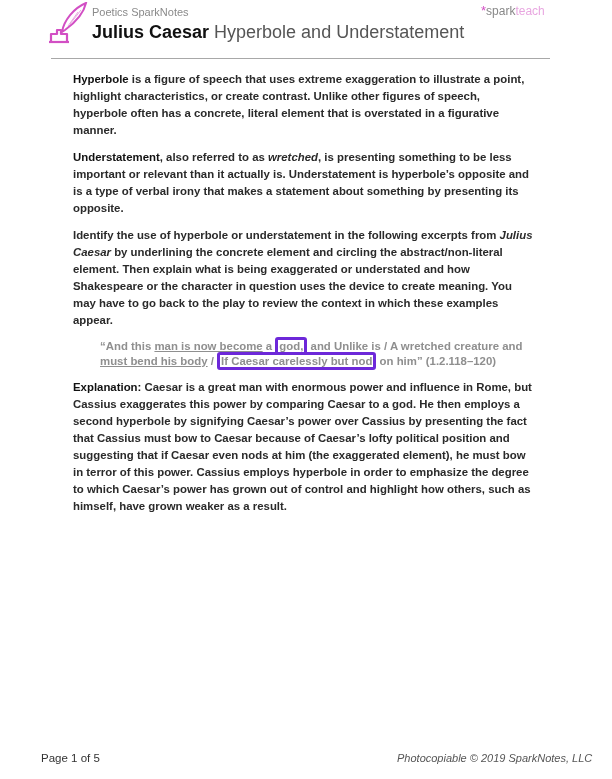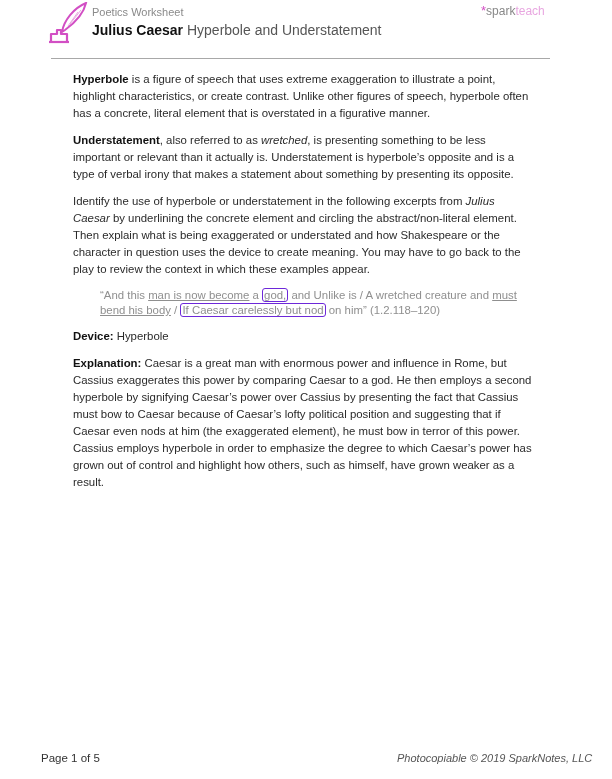--- a/index.html
+++ b/index.html
@@ -1,55 +1,54 @@
 <!DOCTYPE html>
 <html><head>
 <meta charset="utf-8">
 <style>
   html, body { margin: 0; padding: 0; background: #ffffff; }
   body { width: 612px; height: 779px; position: relative; overflow: hidden;
          font-family: "Liberation Sans", sans-serif; color: #231f20; }
   .logo { position: absolute; left: 48px; top: 2px; width: 40px; height: 44px; }
   .worksheet-label { position: absolute; left: 92px; top: 6px; font-size: 11px; color: #8a8a8a; }
-  .title { position: absolute; left: 92px; top: 22px; font-size: 14px; color: #555; white-space: nowrap; }
+  .title { position: absolute; left: 92px; top: 22px; font-size: 18px; color: #555; white-space: nowrap; }
   .title b { color: #111; font-weight: bold; }
   .brand { position: absolute; left: 481px; top: 3px; font-size: 12px; color: #888; white-space: nowrap; }
   .brand .star { color: #d24fc4; font-size: 13px; }
   .brand .teach { color: #e8a6e0; margin-top: 6px; }
   .rule { position: absolute; left: 51px; top: 58px; width: 499px; height: 1px; background: #a8a8a8; }
   .content { position: absolute; left: 73px; top: 71px; width: 460px; font-size: 11.4px; line-height: 17px; color: #2a2a2a; }
-  .content p { margin: 0 0 10px 0; }
+  .content p { margin: 0 0 10px 0; font-weight: bold; }
   .content b { color: #111; }
   .example-label { margin-bottom: 10px !important; }
   .quote { margin: 0 0 10px 27px !important; color: #8f8f8f; line-height: 15px; }
   .quote u { text-decoration: underline; text-decoration-color: #8f8f8f; }
-  .boxed { border: 1px solid #6d28d9; border-radius: 3px; padding: 0 1px; color: #8f8f8f; }
+  .boxed { border: 3px solid #6d28d9; border-radius: 3px; padding: 0 1px; color: #8f8f8f; }
   .footer-left { position: absolute; left: 41px; top: 752px; font-size: 11.5px; color: #333; text-align: right; }
   .footer-right { position: absolute; left: 397px; top: 752px; font-size: 11px; font-style: italic; color: #555; }
 </style>
 </head>
 <body>
 
 <div class="logo">
   <svg width="40" height="44" viewBox="0 0 40 44">
     <path d="M14 30 C16 18, 26 6, 38 1 C36 10, 28 20, 17 28 Z" fill="none" stroke="#d24fc4" stroke-width="2"></path>
     <path d="M20 24 L30 10 M22 22 L33 8" stroke="#e8a6e0" stroke-width="1"></path>
     <path d="M3 32 h6 v-4 h4 v4 h6 v8 h-16 z" fill="none" stroke="#d24fc4" stroke-width="2.2" stroke-linejoin="round"></path>
     <path d="M1 40 h20" stroke="#d24fc4" stroke-width="2.2"></path>
   </svg>
 </div>
 
-<div class="worksheet-label">Poetics Worksheet</div>
+<div class="worksheet-label">Poetics SparkNotes</div>
 <div class="title"><b>Julius Caesar</b><span> Hyperbole and Understatement</span></div>
 <div class="brand"><span class="star">*</span><span>spark</span><span class="teach">teach</span></div>
 <div class="rule"></div>
 
 <div class="content">
   <p><b>Hyperbole</b><span> is a figure of speech that uses extreme exaggeration to illustrate a point, highlight characteristics, or create contrast. Unlike other figures of speech, hyperbole often has a concrete, literal element that is overstated in a figurative manner.</span></p>
   <p><b>Understatement</b><span>, also referred to as </span><i>wretched</i><span>, is presenting something to be less important or relevant than it actually is. Understatement is hyperbole’s opposite and is a type of verbal irony that makes a statement about something by presenting its opposite.</span></p>
   <p><span>Identify the use of hyperbole or understatement in the following excerpts from </span><i>Julius Caesar</i><span> by underlining the concrete element and circling the abstract/non-literal element. Then explain what is being exaggerated or understated and how Shakespeare or the character in question uses the device to create meaning. You may have to go back to the play to review the context in which these examples appear.</span></p>
   <p class="quote"><span>“And this </span><u>man is now become</u><span> a </span><span class="boxed">god,</span><span> and Unlike is / A wretched creature and </span><u>must bend his body</u><span> / </span><span class="boxed">If Caesar carelessly but nod</span><span> on him” (1.2.118–120)</span></p>
-  <p><b>Device:</b><span> Hyperbole</span></p>
   <p><b>Explanation:</b><span> Caesar is a great man with enormous power and influence in Rome, but Cassius exaggerates this power by comparing Caesar to a god. He then employs a second hyperbole by signifying Caesar’s power over Cassius by presenting the fact that Cassius must bow to Caesar because of Caesar’s lofty political position and suggesting that if Caesar even nods at him (the exaggerated element), he must bow in terror of this power. Cassius employs hyperbole in order to emphasize the degree to which Caesar’s power has grown out of control and highlight how others, such as himself, have grown weaker as a result.</span></p>
 </div>
 
 <div class="footer-left">Page 1 of 5</div>
 <div class="footer-right">Photocopiable © 2019 SparkNotes, LLC</div>
 
 </body></html>

